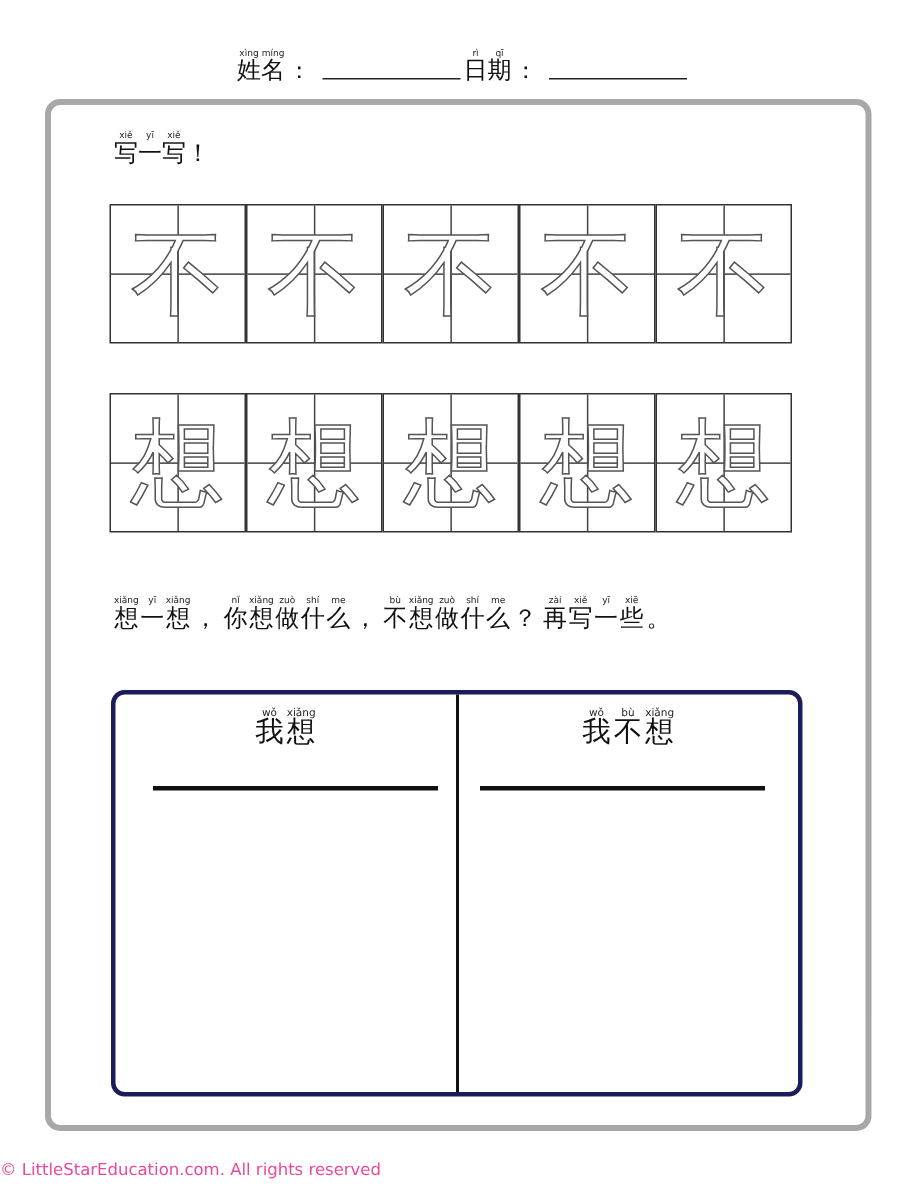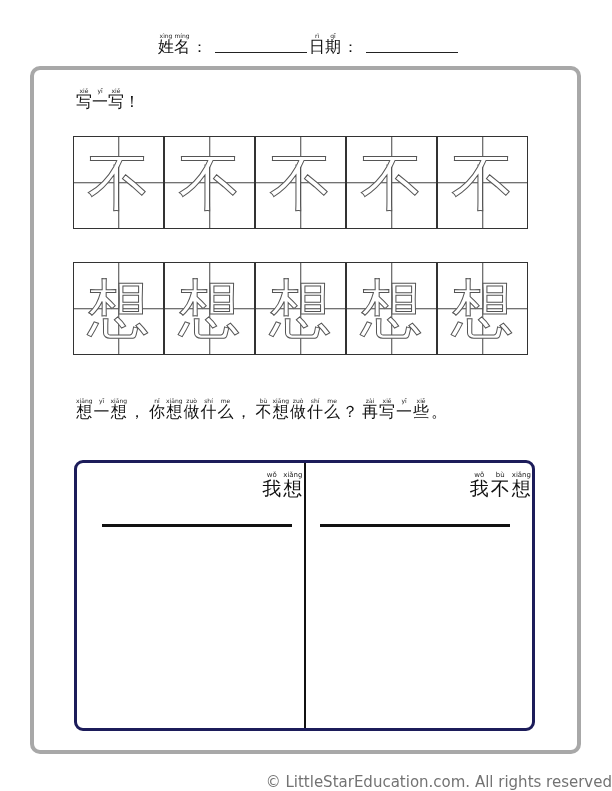--- a/index.html
+++ b/index.html
@@ -37,29 +37,29 @@
 
     
     .instr2 { position: absolute; left: 76px; top: 397px; font-size: 16px; display: flex; align-items: flex-end; }
     .instr2 .ruby-word { margin-right: 1px; }
     .instr2 .punct { font-size: 16px; margin: 0 4px 0 1px; }
 
     
     .answer-box { position: absolute; left: 74px; top: 460px; width: 461px; height: 271px; border: 3.5px solid #1c1c5a; border-radius: 9px; display: flex; }
     .col { position: relative; flex: 1; }
     .col.left { border-right: 2.5px solid #111; }
-    .col-title { position: absolute; top: 8px; left: 0; right: 0; display: flex; justify-content: flex-end; font-size: 19px; }
+    .col-title { position: absolute; top: 8px; left: 0; right: 0; display: flex; justify-content: center; font-size: 19px; }
     .col-title .ruby-word { margin: 0 1px; }
     .col-title .py { font-size: 7px; line-height: 8px; height: 8px; }
     .col .underline { position: absolute; top: 61px; height: 2.5px; background: #111; }
     .col.left .underline { left: 25px; width: 190px; }
     .col.right .underline { left: 14px; width: 190px; }
 
     
-    .footer { position: absolute; top: 773px; left: 0; width: 612px; text-align: right; font-family: "DejaVu Sans", sans-serif; font-size: 15px; color: #737373; letter-spacing: 0px; }
+    .footer { position: absolute; top: 773px; left: 0; width: 612px; text-align: left; font-family: "DejaVu Sans", sans-serif; font-size: 11px; color: #ec4899; letter-spacing: 0px; }
   </style>
 </head>
 <body>
 
 <div class="header">
   <span class="ruby-word">
     <span class="py">xìng</span>
     <span class="hz">姓</span>
   </span>
   <span class="ruby-word">

